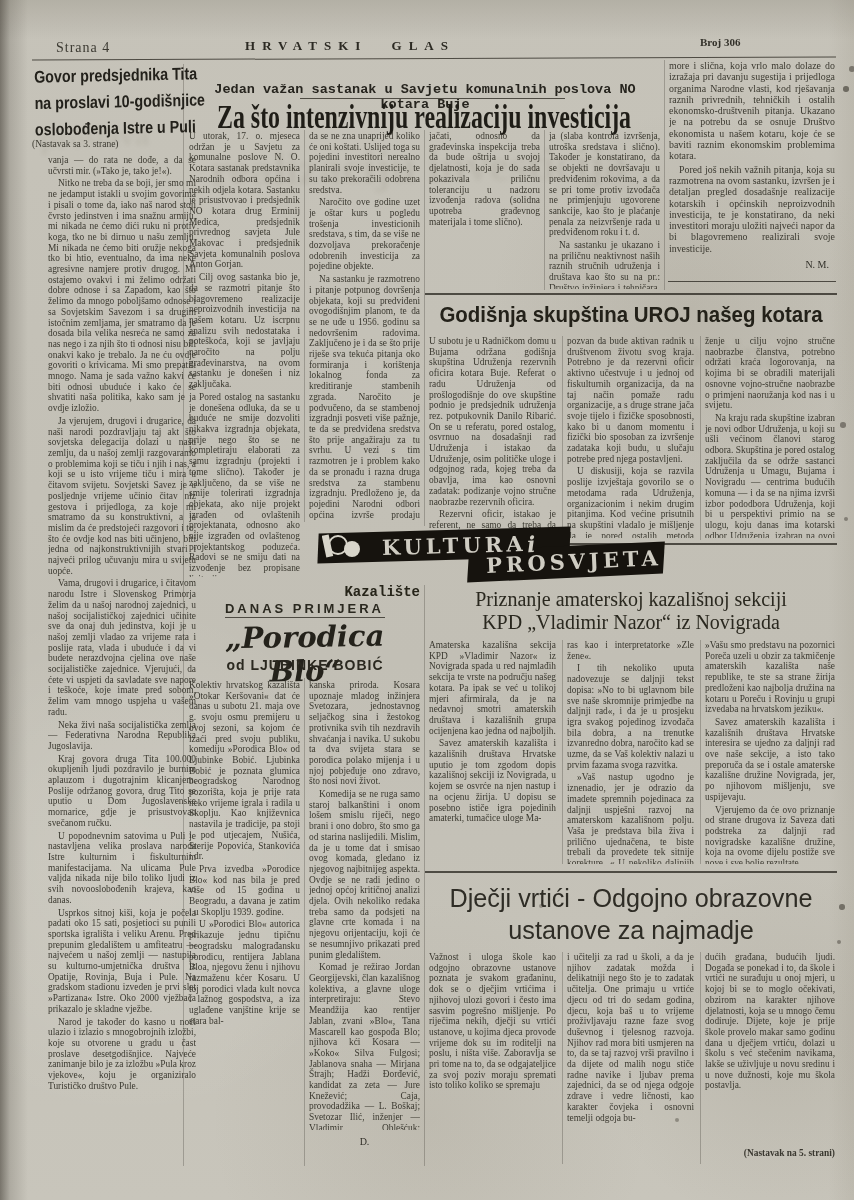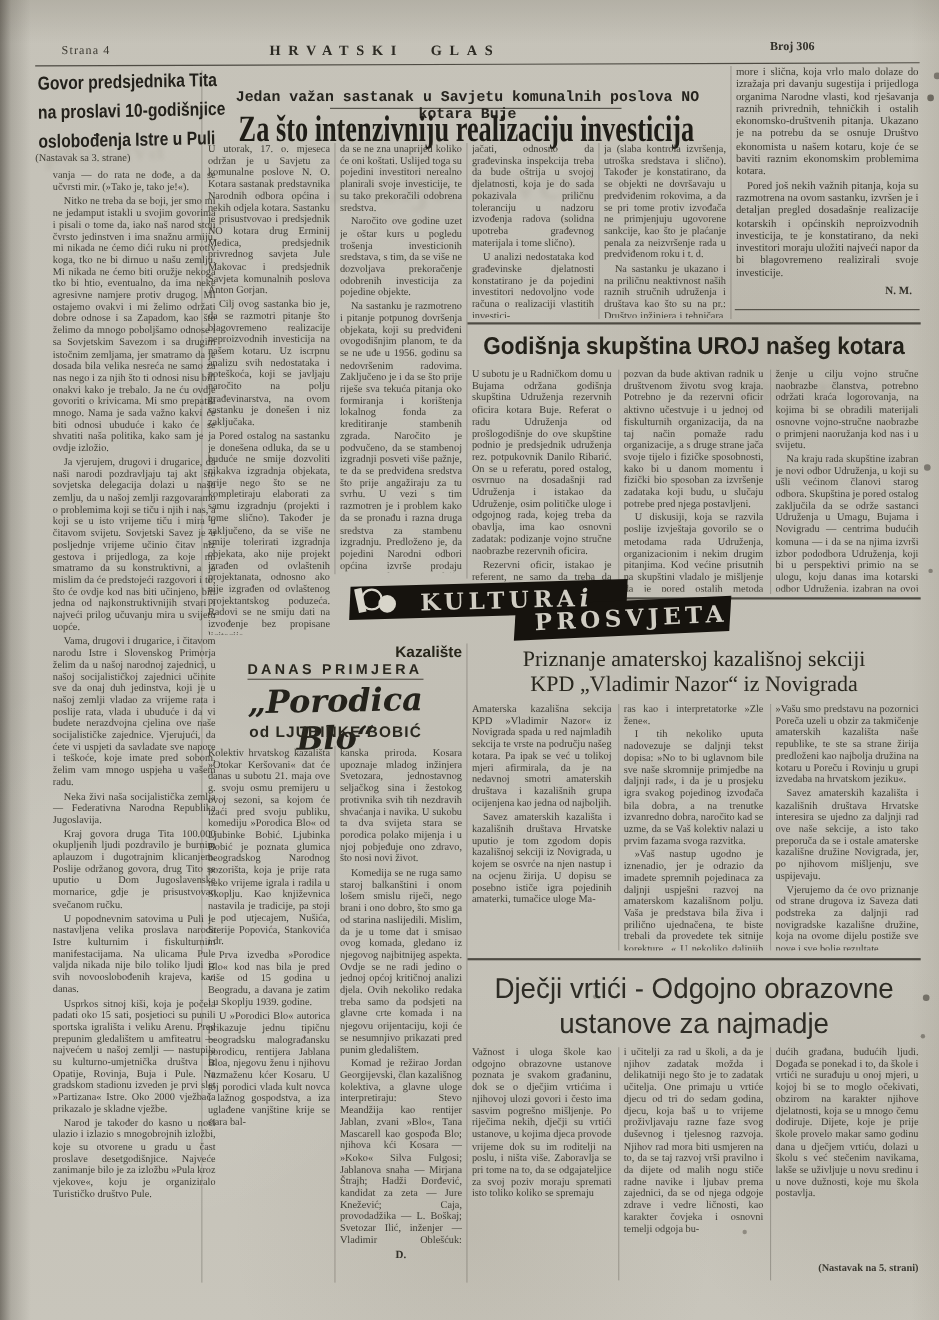--- a/index.html
+++ b/index.html
@@ -19,42 +19,42 @@
   }
   .specks{position:absolute;top:0;left:0;width:2px;height:2px;border-radius:50%;
     box-shadow:845px 88px 0 2px rgba(42,38,30,.55), 851px 68px 0 2px rgba(42,38,30,.45),
       842px 424px 0 2px rgba(42,38,30,.45), 845px 518px 0 1px rgba(42,38,30,.4),
       841px 906px 0 2px rgba(42,38,30,.5), 838px 941px 0 1px rgba(42,38,30,.4),
       676px 1119px 0 1px rgba(42,38,30,.35), 540px 905px 0 1px rgba(42,38,30,.3);}
   .ghost{position:absolute;color:#55503f;opacity:.07;filter:blur(2px);font-weight:bold;pointer-events:none;white-space:nowrap}
   .hline{position:absolute;background:rgba(38,35,28,.75);height:1px}
   .vline{position:absolute;background:rgba(50,46,38,.28);width:1px}
   
-  .hdr-left{font-size:11px;letter-spacing:1px;color:#3c3a32}
+  .hdr-left{font-size:14px;letter-spacing:1px;color:#3c3a32}
   .hdr-mast{font-family:"Liberation Serif",serif;font-weight:bold;font-size:13px;letter-spacing:7px;word-spacing:14px;color:#2c2a23}
   .hdr-right{font-weight:bold;font-size:11px;color:#33312a}
   
   .col{position:absolute;text-align:justify;overflow:hidden;color:#3b3930}
   .col p{text-indent:10px;margin-bottom:2px}
   .col p:first-child{text-indent:0}
   .bt{font-size:9.4px;line-height:10.7px}
   .bt2{font-size:9.9px;line-height:11.3px}
   
   .tito-head{font-family:"Liberation Sans",sans-serif;font-weight:bold;font-size:15.5px;line-height:24px;color:#23211b;transform:scale(.92,1.1) rotate(-1deg);transform-origin:left top;white-space:nowrap}
   .kicker{font-family:Liberation Mono, monospace;font-weight:bold;font-size:13.5px;text-align:center;color:#26241e}
   .inv-head{font-family:"Liberation Serif",serif;font-weight:bold;font-size:26px;text-align:center;color:#1f1d17;transform:scale(.92,1.3);transform-origin:center top;white-space:nowrap}
   .uroj-head{font-family:"Liberation Sans",sans-serif;font-weight:bold;font-size:22px;text-align:center;color:#232119;transform:scaleX(.93);transform-origin:center top;white-space:nowrap}
   .pz-head{font-family:"Liberation Serif",serif;font-size:20px;line-height:23px;text-align:center;color:#2a281f}
   .vr-head{font-family:"Liberation Sans",sans-serif;font-weight:400;font-size:26px;line-height:32px;text-align:center;color:#2e2c25;transform:scaleX(.97);transform-origin:center top}
-  .sec-label{font-family:Liberation Sans, sans-serif;font-weight:bold;font-size:14px;color:#262419;text-align:right}
+  .sec-label{font-family:Liberation Mono, monospace;font-weight:bold;font-size:14px;color:#262419;text-align:right}
   .danas{font-family:"Liberation Sans",sans-serif;font-weight:bold;font-size:13px;letter-spacing:3px;text-align:center;color:#2a281f}
   .blo-title{font-family:"DejaVu Serif",serif;font-style:italic;font-weight:bold;font-size:29px;text-align:center;color:#24221b;transform:rotate(-1deg)}
   .blo-sub{font-family:"Liberation Sans",sans-serif;font-weight:bold;font-size:14px;letter-spacing:1px;text-align:center;color:#2a281f}
   .note{font-size:9.5px;text-align:left;color:#3b3930}
-  .sig{font-weight:bold;font-size:10px;color:#33312a}
+  .sig{font-weight:normal;font-size:10px;color:#33312a}
   
   .band{position:absolute;background:#16130e}
   .band-tilt1{transform:rotate(-1.6deg) skewX(-4deg)}
   .band-tilt2{transform:rotate(-2.6deg) skewX(-6deg)}
   .band-word{position:absolute;color:#cfccc2;font-family:"DejaVu Serif",serif;font-weight:bold;letter-spacing:4px;white-space:nowrap}
 </style>
 </head>
 <body>
 
 <div class="paper"></div>
@@ -110,21 +110,20 @@
     <p>Cilj ovog sastanka bio je, da se razmotri pitanje što blagovremeno realizacije neproizvodnih investicija na našem kotaru. Uz iscrpnu analizu svih nedostataka i poteškoća, koji se javljaju naročito na polju građevinarstva, na ovom sastanku je donešen i niz zaključaka.</p>
     <p>Pored ostalog na sastanku je donešena odluka, da se u buduće ne smije dozvoliti nikakva izgradnja objekata, prije nego što se ne kompletiraju elaborati za samu izgradnju (projekti i tome slično). Također je zaključeno, da se više ne smije tolerirati izgradnja objekata, ako nije projekt izrađen od ovlaštenih projektanata, odnosno ako nije izgrađen od ovlaštenog projektantskog poduzeća. Radovi se ne smiju dati na izvođenje bez propisane licitacije.</p>
   </div>
 <div class="col bt" style="left:309px;top:131px;width:111px;height:390px">
     <p>da se ne zna unaprijed koliko će oni koštati. Uslijed toga su pojedini investitori nerealno planirali svoje investicije, te su tako prekoračili odobrena sredstva.</p>
     <p>Naročito ove godine uzet je oštar kurs u pogledu trošenja investicionih sredstava, s tim, da se više ne dozvoljava prekoračenje odobrenih investicija za pojedine objekte.</p>
     <p>Na sastanku je razmotreno i pitanje potpunog dovršenja objekata, koji su predviđeni ovogodišnjim planom, te da se ne uđe u 1956. godinu sa nedovršenim radovima. Zaključeno je i da se što prije riješe sva tekuća pitanja oko formiranja i korištenja lokalnog fonda za kreditiranje stambenih zgrada. Naročito je podvučeno, da se stambenoj izgradnji posveti više pažnje, te da se predviđena sredstva što prije angažiraju za tu svrhu. U vezi s tim razmotren je i problem kako da se pronađu i razna druga sredstva za stambenu izgradnju. Predloženo je, da pojedini Narodni odbori općina izvrše prodaju stanova sa kojima raspolažu, sa čim bi se došlo do sredstava za daljnju stambenu izgradnju.</p>
   </div>
 <div class="col bt" style="left:429px;top:131px;width:111px;height:158px">
     <p>jačati, odnosno da građevinska inspekcija treba da bude oštrija u svojoj djelatnosti, koja je do sada pokazivala priličnu toleranciju u nadzoru izvođenja radova (solidna upotreba građevnog materijala i tome slično).</p>
-    <p>U analizi nedostataka kod građevinske djelatnosti konstatirano je da pojedini investitori nedovoljno vode računa o realizaciji vlastitih investici-</p>
   </div>
 <div class="col bt" style="left:549px;top:131px;width:111px;height:158px">
     <p>ja (slaba kontrola izvršenja, utroška sredstava i slično). Također je konstatirano, da se objekti ne dovršavaju u predviđenim rokovima, a da se pri tome protiv izvođača ne primjenjuju ugovorene sankcije, kao što je plaćanje penala za neizvršenje rada u predviđenom roku i t. d.</p>
     <p>Na sastanku je ukazano i na priličnu neaktivnost naših raznih stručnih udruženja i društava kao što su na pr.: Društvo inžinjera i tehničara, Ko-</p>
   </div>
 <div class="col bt2" style="left:669px;top:60px;width:166px;height:198px">
     <p>more i slična, koja vrlo malo dolaze do izražaja pri davanju sugestija i prijedloga organima Narodne vlasti, kod rješavanja raznih privrednih, tehničkih i ostalih ekonomsko-društvenih pitanja. Ukazano je na potrebu da se osnuje Društvo ekonomista u našem kotaru, koje će se baviti raznim ekonomskim problemima kotara.</p>
     <p>Pored još nekih važnih pitanja, koja su razmotrena na ovom sastanku, izvršen je i detaljan pregled dosadašnje realizacije kotarskih i općinskih neproizvodnih investicija, te je konstatirano, da neki investitori moraju uložiti najveći napor da bi blagovremeno realizirali svoje investicije.</p>
   </div>
 <div class="abs sig" style="left:705px;top:259px;width:124px;text-align:right">N. M.</div>

